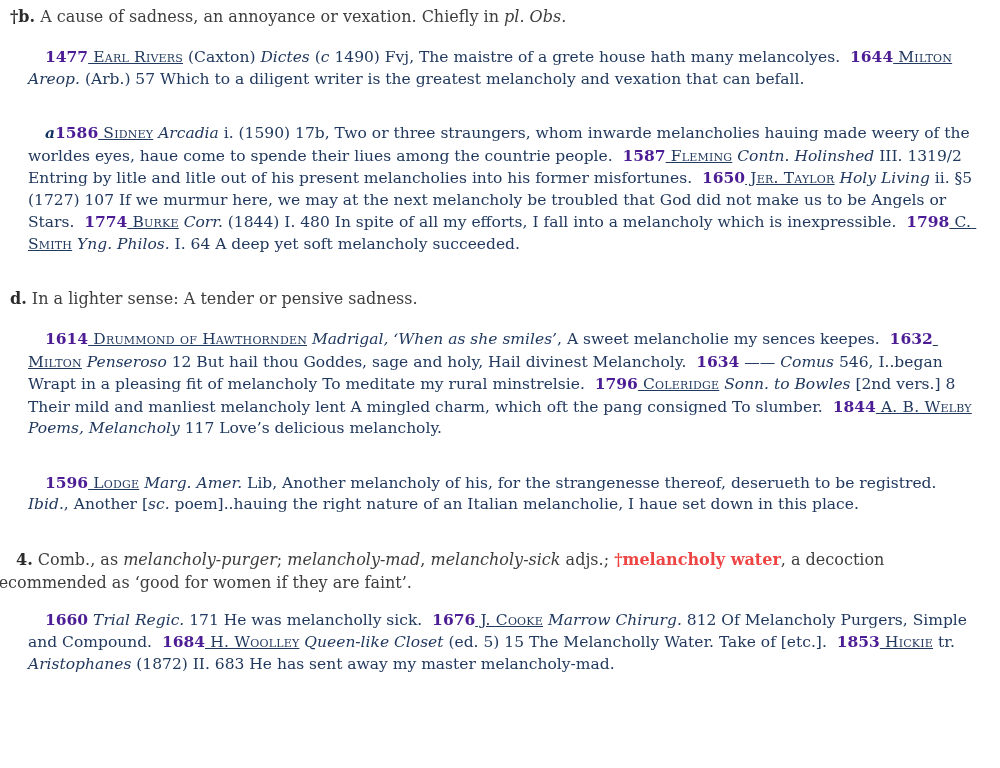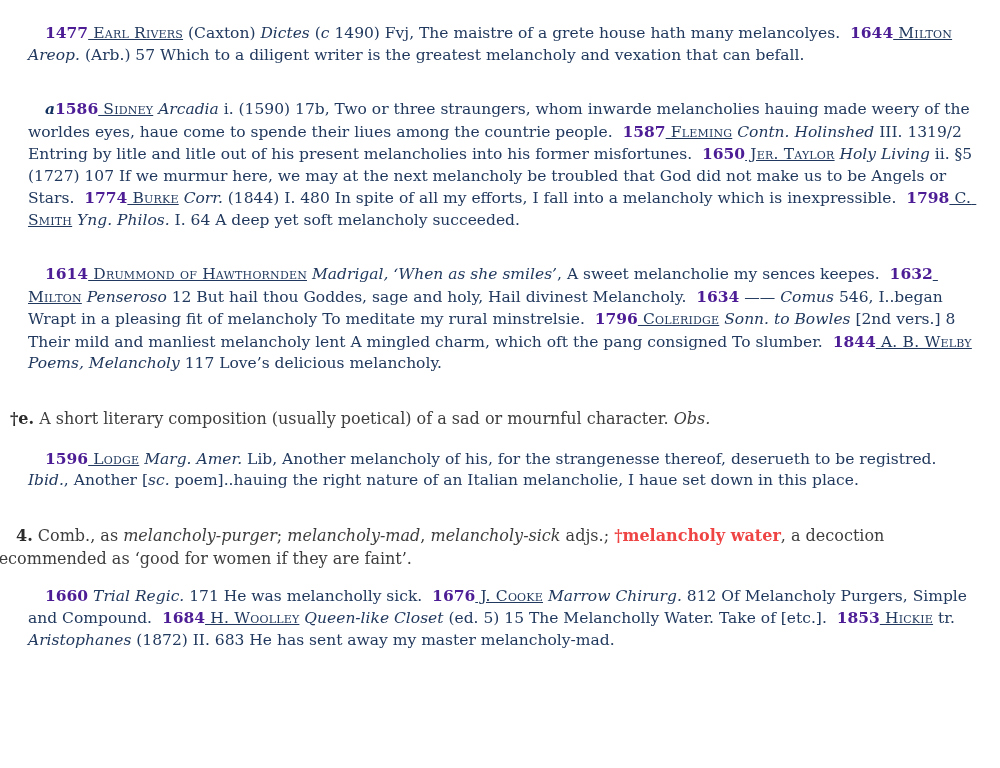--- a/index.html
+++ b/index.html
@@ -62,20 +62,21 @@
   span.b  { font-weight: bold; color: #2b2b2b; }
   span.bi { font-weight: bold; font-style: italic; color: #10305e; }
   span.y  { font-weight: bold; color: #4c1d95; }
   span.sc { font-variant: small-caps; letter-spacing: 0.2px; text-decoration: underline; }
   span.bw { font-weight: bold; color: #ef4444; }
 </style>
 </head>
 <body>
 
 <div class="page">
+    <p class="sense"><span class="b">†b.</span><span class="r"> A cause of sadness, an annoyance or vexation. Chiefly in </span><span class="i">pl.</span><span class="r"> </span><span class="i">Obs.</span></p>
     <p class="quote"><span class="y">1477</span><span class="sc"> Earl Rivers</span><span class="r"> (Caxton) </span><span class="i">Dictes</span><span class="r"> (</span><span class="i">c</span><span class="r"> 1490) Fvj, The maistre of a grete house hath many melancolyes.&nbsp; </span><span class="y">1644</span><span class="sc"> Milton</span><span class="r"> </span><span class="i">Areop.</span><span class="r"> (Arb.) 57 Which to a diligent writer is the greatest melancholy and vexation that can befall.</span></p>
     <p class="quote"><span class="bi">a</span><span class="y">1586</span><span class="sc"> Sidney</span><span class="r"> </span><span class="i">Arcadia</span><span class="r"> i. (1590) 17b, Two or three straungers, whom inwarde melancholies hauing made weery of the worldes eyes, haue come to spende their liues among the countrie people.&nbsp; </span><span class="y">1587</span><span class="sc"> Fleming</span><span class="r"> </span><span class="i">Contn. Holinshed</span><span class="r"> III. 1319/2 Entring by litle and litle out of his present melancholies into his former misfortunes.&nbsp; </span><span class="y">1650</span><span class="sc"> Jer. Taylor</span><span class="r"> </span><span class="i">Holy Living</span><span class="r"> ii. §5 (1727) 107 If we murmur here, we may at the next melancholy be troubled that God did not make us to be Angels or Stars.&nbsp; </span><span class="y">1774</span><span class="sc"> Burke</span><span class="r"> </span><span class="i">Corr.</span><span class="r"> (1844) I. 480 In spite of all my efforts, I fall into a melancholy which is inexpressible.&nbsp; </span><span class="y">1798</span><span class="sc"> C. Smith</span><span class="r"> </span><span class="i">Yng. Philos.</span><span class="r"> I. 64 A deep yet soft melancholy succeeded.</span></p>
+    <p class="sense"><span class="b">d.</span><span class="r"> In a lighter sense: A tender or pensive sadness.</span></p>
     <p class="quote"><span class="y">1614</span><span class="sc"> Drummond of Hawthornden</span><span class="r"> </span><span class="i">Madrigal, ‘When as she smiles’</span><span class="r">, A sweet melancholie my sences keepes.&nbsp; </span><span class="y">1632</span><span class="sc"> Milton</span><span class="r"> </span><span class="i">Penseroso</span><span class="r"> 12 But hail thou Goddes, sage and holy, Hail divinest Melancholy.&nbsp; </span><span class="y">1634</span><span class="r"> —— </span><span class="i">Comus</span><span class="r"> 546, I..began Wrapt in a pleasing fit of melancholy To meditate my rural minstrelsie.&nbsp; </span><span class="y">1796</span><span class="sc"> Coleridge</span><span class="r"> </span><span class="i">Sonn. to Bowles</span><span class="r"> [2nd vers.] 8 Their mild and manliest melancholy lent A mingled charm, which oft the pang consigned To slumber.&nbsp; </span><span class="y">1844</span><span class="sc"> A. B. Welby</span><span class="r"> </span><span class="i">Poems, Melancholy</span><span class="r"> 117 Love’s delicious melancholy.</span></p>
-    <p class="sense"><span class="b">†e.</span><span class="r"> A short literary composition (usually poetical) of a sad or mournful character. </span><span class="i">Obs.</span></p>
     <p class="quote"><span class="y">1596</span><span class="sc"> Lodge</span><span class="r"> </span><span class="i">Marg. Amer.</span><span class="r"> Lib, Another melancholy of his, for the strangenesse thereof, deserueth to be registred.&nbsp; </span><span class="i">Ibid.</span><span class="r">, Another [</span><span class="i">sc.</span><span class="r"> poem]..hauing the right nature of an Italian melancholie, I haue set down in this place.</span></p>
     <p class="sense4"><span class="b">4.</span><span class="r"> Comb., as </span><span class="i">melancholy-purger</span><span class="r">; </span><span class="i">melancholy-mad</span><span class="r">, </span><span class="i">melancholy-sick</span><span class="r"> adjs.; </span><span class="bw">†melancholy water</span><span class="r">, a decoction recommended as ‘good for women if they are faint’.</span></p>
     <p class="quote"><span class="y">1660</span><span class="r"> </span><span class="i">Trial Regic.</span><span class="r"> 171 He was melancholly sick.&nbsp; </span><span class="y">1676</span><span class="sc"> J. Cooke</span><span class="r"> </span><span class="i">Marrow Chirurg.</span><span class="r"> 812 Of Melancholy Purgers, Simple and Compound.&nbsp; </span><span class="y">1684</span><span class="sc"> H. Woolley</span><span class="r"> </span><span class="i">Queen-like Closet</span><span class="r"> (ed. 5) 15 The Melancholly Water. Take of [etc.].&nbsp; </span><span class="y">1853</span><span class="sc"> Hickie</span><span class="r"> tr. </span><span class="i">Aristophanes</span><span class="r"> (1872) II. 683 He has sent away my master melancholy-mad.</span></p>
   </div>
 
 </body></html>

